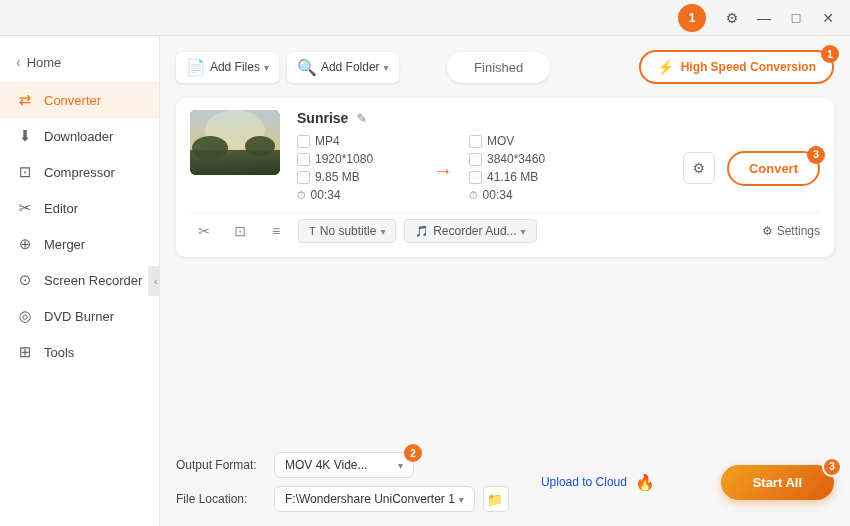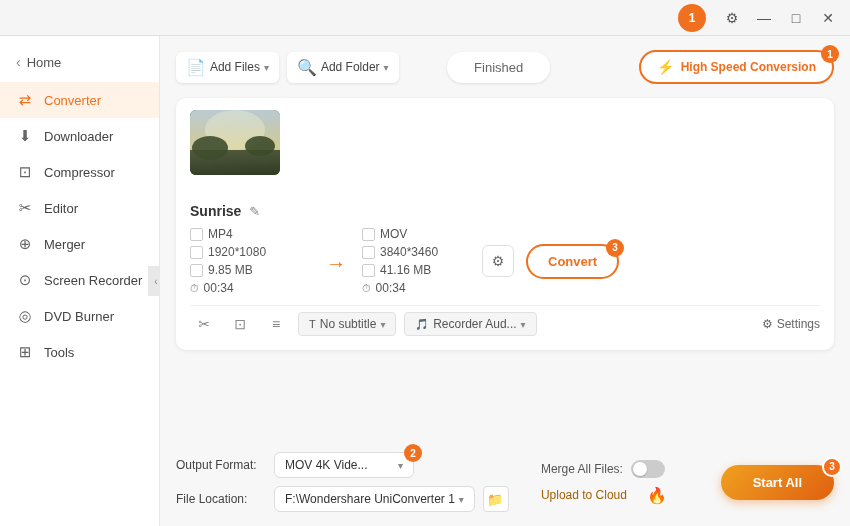--- a/index.html
+++ b/index.html
@@ -224,22 +224,21 @@
       border-radius: 10px;
       padding: 12px 14px;
       box-shadow: 0 1px 4px rgba(0,0,0,0.08);
       display: flex;
       flex-direction: column;
       gap: 10px;
     }
     .file-card-top {
       display: flex;
       align-items: flex-start;
-      gap: 28px;
-      flex-direction: column;
+      gap: 17px;
     }
     .file-thumbnail {
       width: 90px;
       height: 65px;
       border-radius: 6px;
       background: linear-gradient(135deg, #2a3a2a 0%, #4a6040 30%, #7a8050 60%, #c8b870 100%);
       flex-shrink: 0;
       position: relative;
       overflow: hidden;
     }
@@ -480,23 +479,23 @@
       height: 14px;
       background: white;
       border-radius: 50%;
       top: 2px;
       left: 2px;
       box-shadow: 0 1px 2px rgba(0,0,0,0.2);
     }
     .upload-row {
       display: flex;
       align-items: center;
-      gap: 20px;
-      font-size: 12px;
-      color: #a16207;
+      gap: 8px;
+      font-size: 12px;
+      color: #1d4ed8;
       justify-content: space-between;
     }
     .cloud-icon { font-size: 16px; }
     .start-all-btn {
       padding: 10px 32px;
       background: linear-gradient(135deg, #f0a020, #e06010);
       border: none;
       border-radius: 24px;
       color: white;
       font-size: 13px;
@@ -746,24 +745,20 @@
             <span>F:\Wondershare UniConverter 1</span>
             <span class="chevron" style="margin-left:auto;">▾</span>
           </div>
           <div class="folder-icon-btn">
             <span>📁</span>
           </div>
         </div>
       </div>
 
       <div style="display:flex;flex-direction:column;gap:8px;margin-left:16px;">
-        <div class="merge-row">
-          <span>Merge All Files:</span>
-          <div class="toggle"></div>
-        </div>
         <div class="upload-row">
           <span>Upload to Cloud</span>
           <span class="cloud-icon">🔥</span>
         </div>
       </div>
 
       <div class="relative" style="margin-left:auto;">
         <button class="start-all-btn">Start All</button>
         <div class="num-badge">3</div>
       </div>

